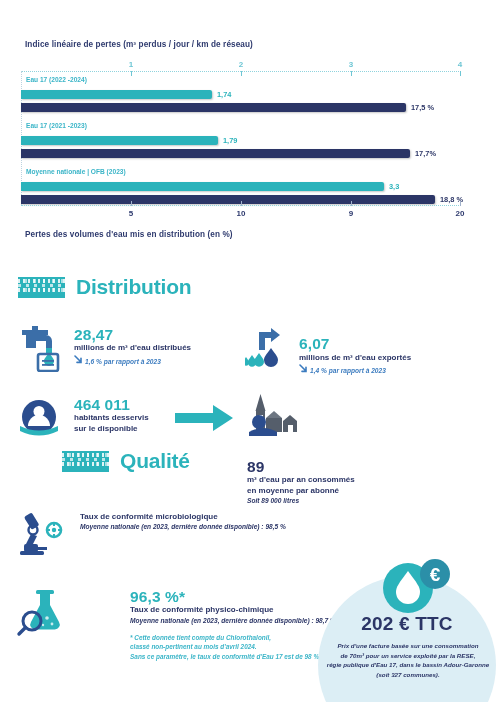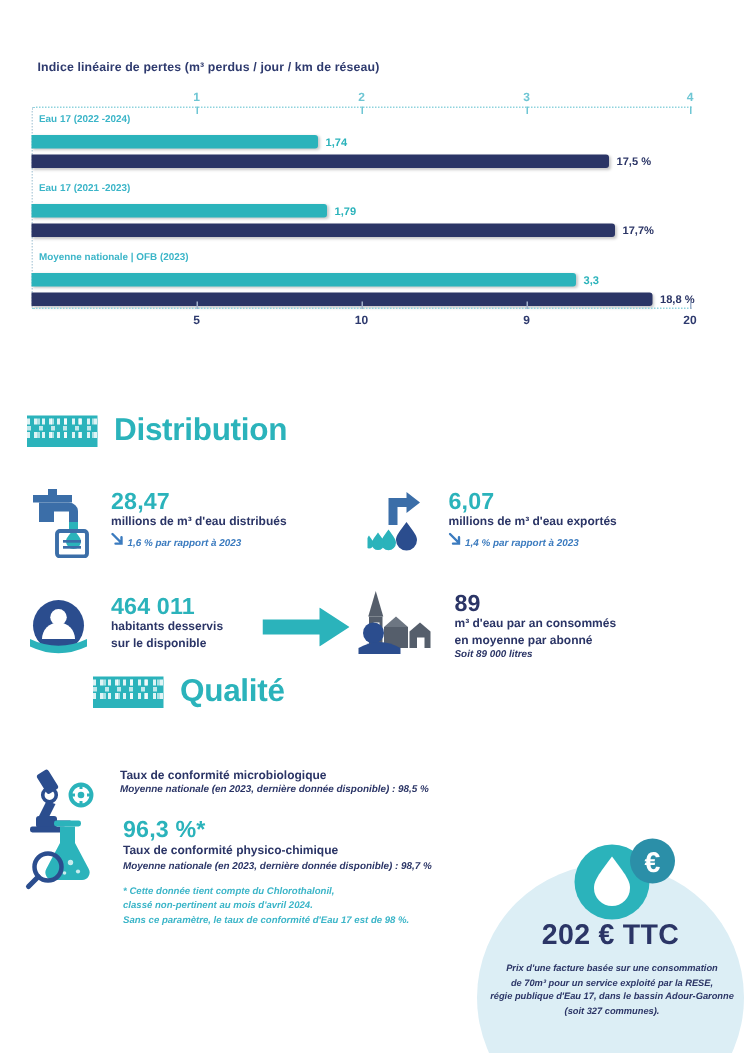--- a/index.html
+++ b/index.html
@@ -176,20 +176,21 @@
         <div class="tick" style="left:220px"></div>
         <div class="tick" style="left:330px"></div>
         <div class="tick" style="left:439px"></div>
         <div class="tick-lbl" style="left:110px">5</div>
         <div class="tick-lbl" style="left:220px">10</div>
         <div class="tick-lbl" style="left:330px">9</div>
         <div class="tick-lbl" style="left:439px">20</div>
       </div>
     </div>
 
+    <div class="chart-title-bottom">Pertes des volumes d'eau mis en distribution (en %)</div>
   </div>
 
   <div class="sect" style="left:18px; top:275px;">
     <span class="sect-glyph">
         <i></i>
       </span>
     <span class="sect-title">Distribution</span>
   </div>
 
   <div class="stat" style="left:18px; top:326px; width:200px;">
@@ -212,21 +213,21 @@
       <div class="stat-sub">
         <span class="arrow-down">
           <svg width="9" height="9" viewBox="0 0 9 9">
               <path d="M1 1 L7 7 M7 3.2 V7.4 H3" stroke="#3b7bbf" stroke-width="1.6" fill="none" stroke-linecap="round"></path>
             </svg>
         </span><span>1,6 % par rapport à 2023</span>
       </div>
     </span>
   </div>
 
-  <div class="stat" style="left:245px; top:326px; width:210px;">
+  <div class="stat" style="left:245px; top:326px; width:210px;align-items:flex-end;">
     <span class="stat-ico">
       <svg width="40" height="46" viewBox="0 0 40 46" aria-hidden="true">
         <path d="M14 6 h12 v-4 l9 7 -9 7 v-4 h-6 v12 h-6 z" fill="#3b6ea8"></path>
         <path d="M26 22 c-5 7 -7 9 -7 12 a7 7 0 0 0 14 0 c0 -3 -2 -5 -7 -12z" fill="#2b4d8e"></path>
         <path d="M14 27 c-3.5 5 -5 6.6 -5 8.8 a5 5 0 0 0 10 0 c0 -2.2 -1.5 -3.8 -5 -8.8z" fill="#2bb3bb"></path>
         <path d="M7 29 c-3 4.2 -4.2 5.6 -4.2 7.5 a4.2 4.2 0 0 0 8.4 0 c0 -1.9 -1.2 -3.3 -4.2 -7.5z" fill="#2bb3bb"></path>
         <path d="M1 31 c-2.2 3.2 -3.1 4.2 -3.1 5.6 a3.1 3.1 0 0 0 6.2 0 c0 -1.4 -.9 -2.4 -3.1 -5.6z" fill="#2bb3bb"></path>
       </svg>
     </span>
     <span>
@@ -257,21 +258,21 @@
       <div class="stat-desc">sur le disponible</div>
     </span>
   </div>
 
   <span style="position:absolute; left:175px; top:405px;">
     <svg width="58" height="26" viewBox="0 0 58 26" aria-hidden="true">
       <path d="M0 8 h38 v-8 l20 13 -20 13 v-8 h-38z" fill="#2bb3bb"></path>
     </svg>
   </span>
 
-  <div class="stat" style="left:237px; top:394px; width:220px;">
+  <div class="stat" style="left:247px; top:394px; width:220px;flex-direction:column;">
     <span class="stat-ico">
       <svg width="52" height="46" viewBox="0 0 52 46" aria-hidden="true">
         <rect x="9" y="17" width="9" height="21" fill="#555e6b"></rect>
         <path d="M13.5 0 l5 17 h-10z" fill="#555e6b"></path>
         <rect x="12" y="21" width="4" height="4" fill="#ffffff"></rect>
         <rect x="19" y="24" width="16" height="14" fill="#555e6b"></rect>
         <path d="M19 24 l8 -7 l8 7z" fill="#6d7682"></path>
         <path d="M36 27 l7 -6 l7 6 v11 h-14z" fill="#555e6b"></path>
         <rect x="41" y="31" width="5" height="7" fill="#ffffff"></rect>
         <circle cx="12" cy="28" r="7" fill="#2b4d8e"></circle>
@@ -306,21 +307,21 @@
         <circle cx="38" cy="18" r="2.2" fill="#2bb3bb"></circle>
         <path d="M38 11 v3 M38 22 v3 M31 18 h3 M42 18 h3" stroke="#2bb3bb" stroke-width="2"></path>
       </svg>
     </span>
     <span>
       <div class="stat-desc">Taux de conformité microbiologique</div>
       <div class="stat-sub navy">Moyenne nationale (en 2023, dernière donnée disponible) : 98,5 %</div>
     </span>
   </div>
 
-  <div class="stat" style="left:16px; top:545px; width:320px;">
+  <div class="stat" style="left:16px; top:588px; width:320px;justify-content:space-between;">
     <span class="stat-ico">
       <svg width="52" height="50" viewBox="0 0 52 50" aria-hidden="true">
         <rect x="20" y="2" width="18" height="4" rx="1.6" fill="#2bb3bb"></rect>
         <path d="M24 6 h10 v11 l9 17 a5 5 0 0 1 -4.4 7.6 h-19.2 a5 5 0 0 1 -4.4 -7.6 l9 -17z" fill="#2bb3bb"></path>
         <circle cx="31" cy="30" r="1.8" fill="#ffffff" opacity=".75"></circle>
         <circle cx="36" cy="36" r="1.4" fill="#ffffff" opacity=".75"></circle>
         <circle cx="27" cy="37" r="1.2" fill="#ffffff" opacity=".75"></circle>
         <circle cx="16" cy="33" r="9" fill="none" stroke="#2b4d8e" stroke-width="3"></circle>
         <path d="M9.5 39.5 L3 46" stroke="#2b4d8e" stroke-width="3.4" stroke-linecap="round"></path>
       </svg>

